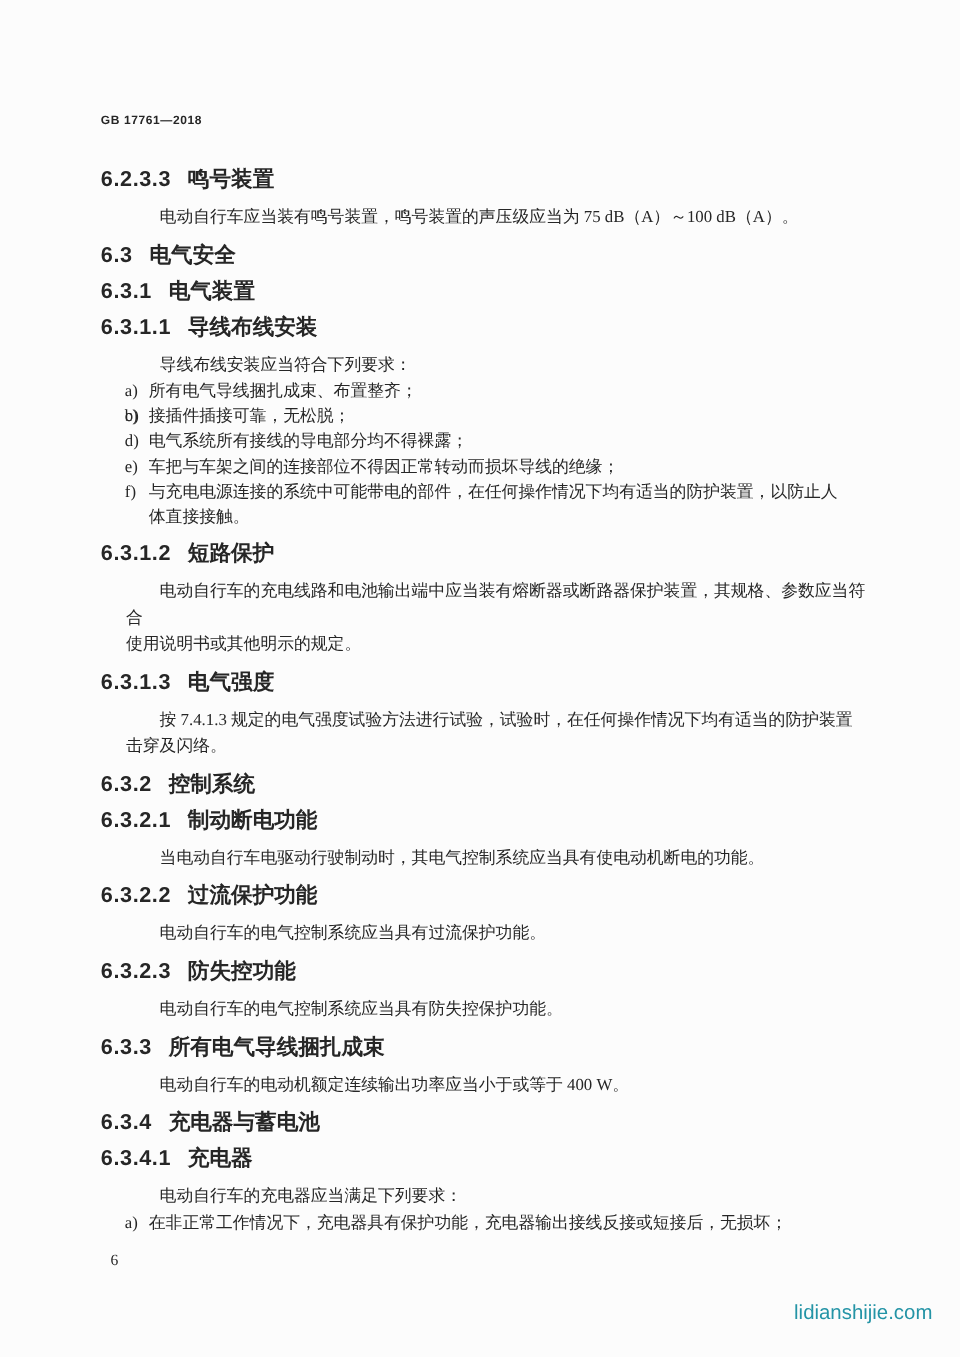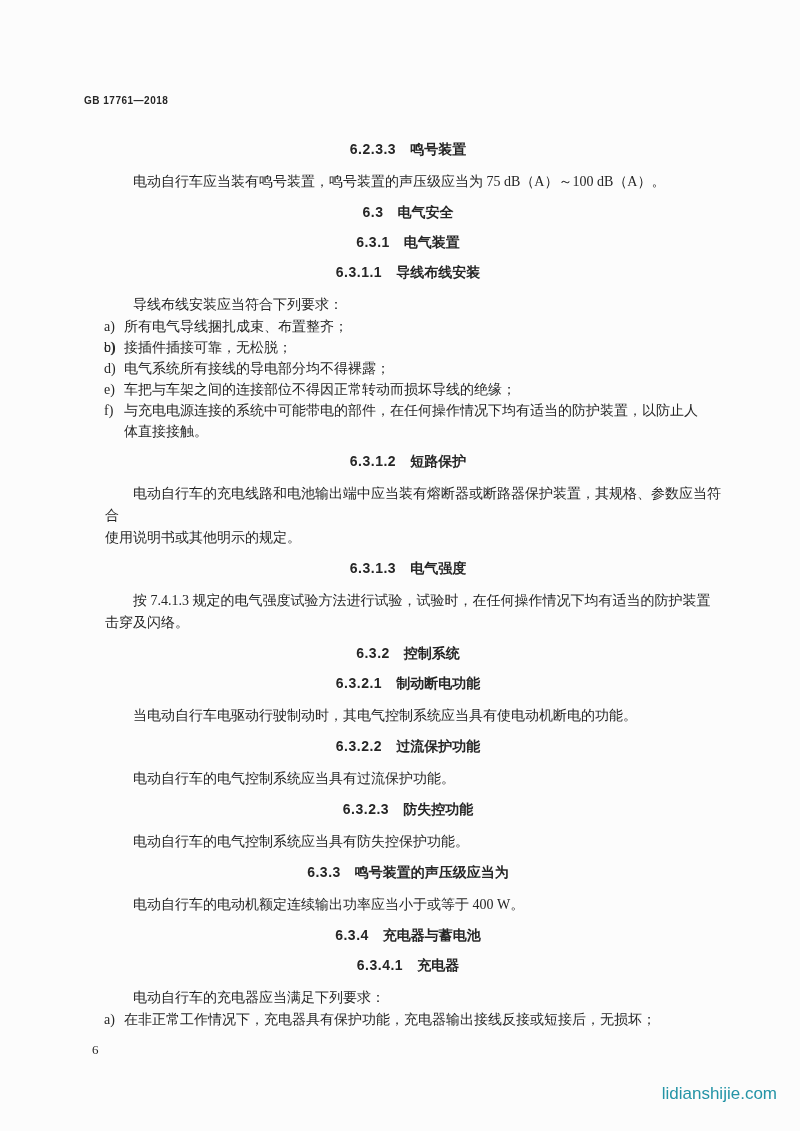--- a/index.html
+++ b/index.html
@@ -29,23 +29,22 @@
     line-height: 18px;
     letter-spacing: 0.5px;
   }
   .block {
     font-size: 14px;
     line-height: 22px;
   }
   .heading {
     font-family: "Liberation Sans", "DejaVu Sans", sans-serif;
     font-weight: bold;
-    font-size: 14px;
+    font-size: 18px;
     margin-top: 8px;
-    text-align: center;
   }
   .heading.first {
     margin-top: 28px;
   }
   .heading .num {
     margin-right: 14px;
     letter-spacing: 0.5px;
   }
   .paragraph {
     margin-top: 11px;
@@ -114,21 +113,21 @@
         <div class="block heading"><span class="num">6.3.1.3</span><span class="title">电气强度</span></div>
         <div class="block paragraph">按 7.4.1.3 规定的电气强度试验方法进行试验，试验时，在任何操作情况下均有适当的防护装置
 击穿及闪络。</div>
         <div class="block heading"><span class="num">6.3.2</span><span class="title">控制系统</span></div>
         <div class="block heading"><span class="num">6.3.2.1</span><span class="title">制动断电功能</span></div>
         <div class="block paragraph">当电动自行车电驱动行驶制动时，其电气控制系统应当具有使电动机断电的功能。</div>
         <div class="block heading"><span class="num">6.3.2.2</span><span class="title">过流保护功能</span></div>
         <div class="block paragraph">电动自行车的电气控制系统应当具有过流保护功能。</div>
         <div class="block heading"><span class="num">6.3.2.3</span><span class="title">防失控功能</span></div>
         <div class="block paragraph">电动自行车的电气控制系统应当具有防失控保护功能。</div>
-        <div class="block heading"><span class="num">6.3.3</span><span class="title">鸣号装置的声压级应当为</span></div>
+        <div class="block heading"><span class="num">6.3.3</span><span class="title">所有电气导线捆扎成束</span></div>
         <div class="block paragraph">电动自行车的电动机额定连续输出功率应当小于或等于 400 W。</div>
         <div class="block heading"><span class="num">6.3.4</span><span class="title">充电器与蓄电池</span></div>
         <div class="block heading"><span class="num">6.3.4.1</span><span class="title">充电器</span></div>
         <div class="block paragraph">电动自行车的充电器应当满足下列要求：</div>
         <div class="block list">
           <div class="list-item"><span class="label">a)</span><span class="text">在非正常工作情况下，充电器具有保护功能，充电器输出接线反接或短接后，无损坏；</span></div>
         </div>
       </div>
     <div class="page-number">6</div>
   </div>

